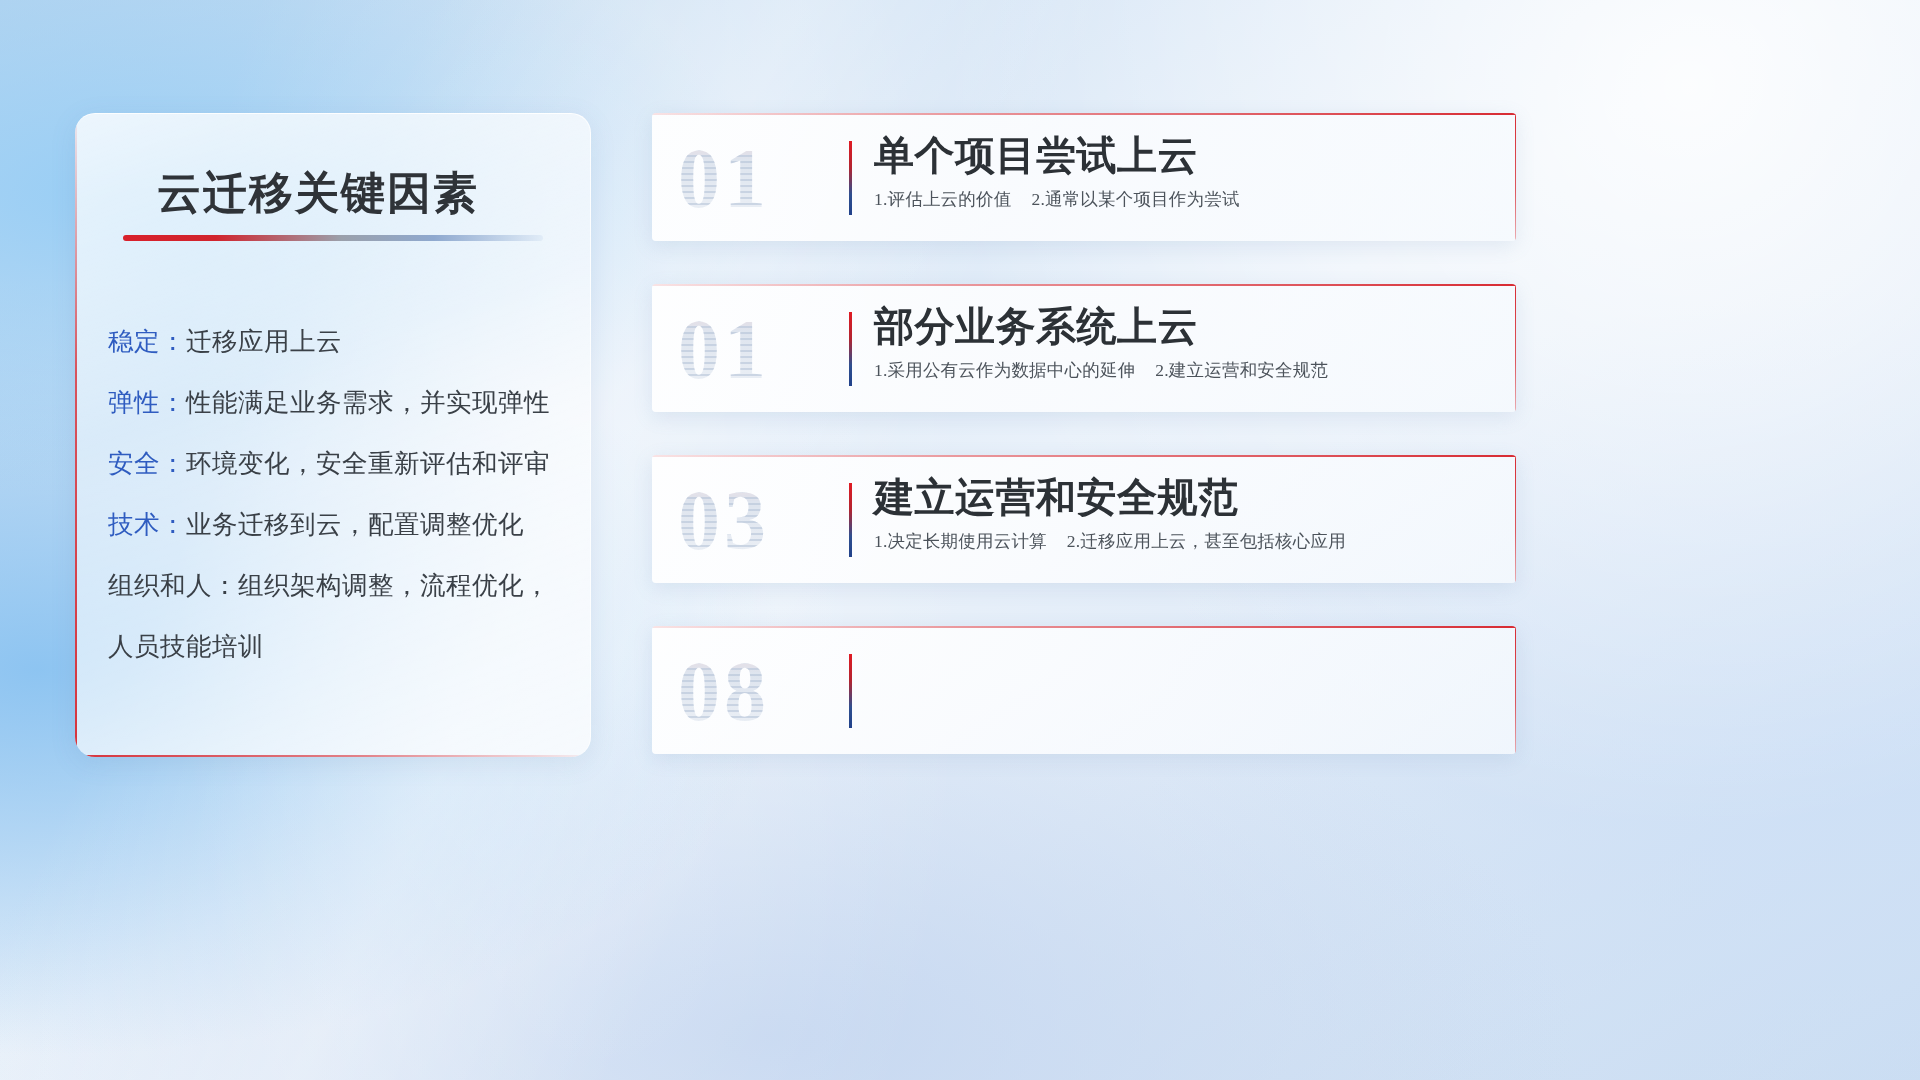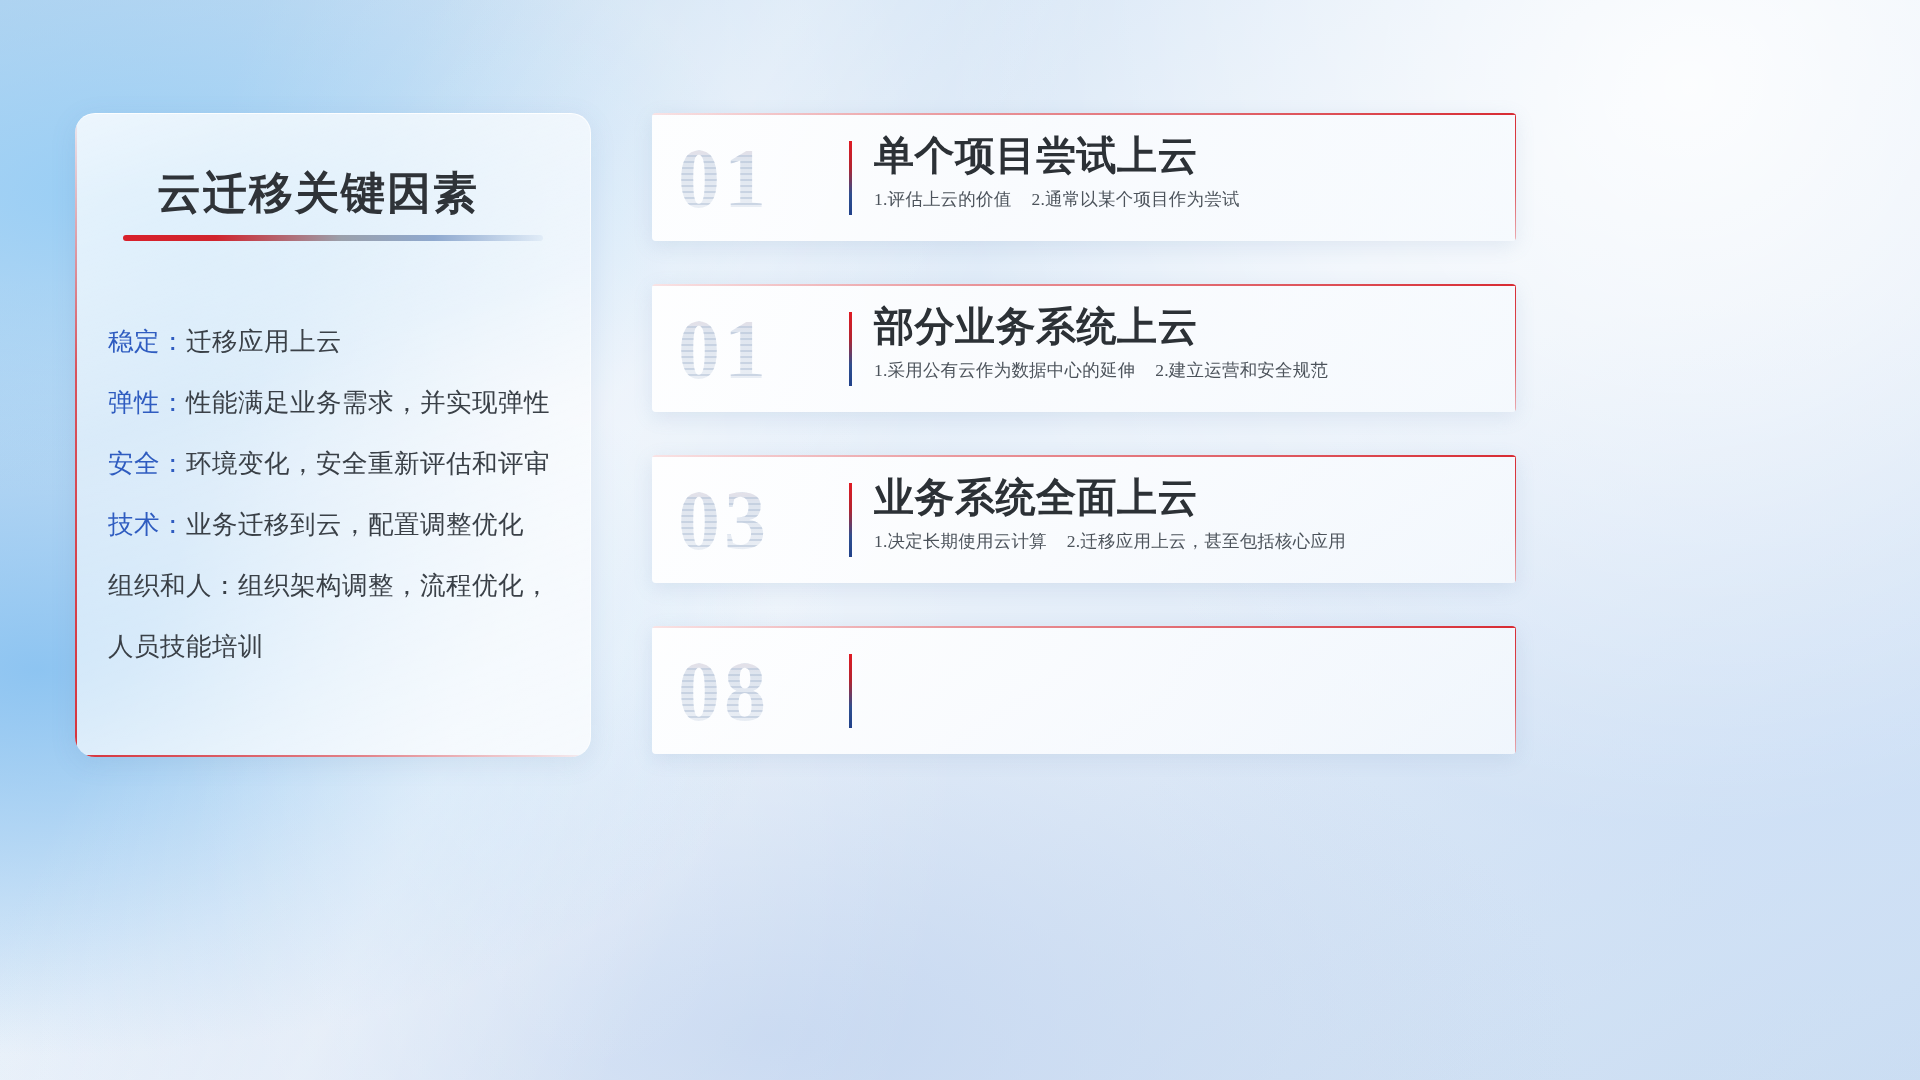--- a/index.html
+++ b/index.html
@@ -272,21 +272,21 @@
         <div class="card-desc">
           <span>1.采用公有云作为数据中心的延伸</span><span class="desc-gap"></span><span>2.建立运营和安全规范</span>
         </div>
       </div>
     </div>
 
     <div class="card">
       <div class="card-num">03</div>
       <div class="card-divider"></div>
       <div class="card-body">
-        <div class="card-title">业务系统全面上云</div>
+        <div class="card-title">建立运营和安全规范</div>
         <div class="card-desc">
           <span>1.决定长期使用云计算</span><span class="desc-gap"></span><span>2.迁移应用上云，甚至包括核心应用</span>
         </div>
       </div>
     </div>
 
     <div class="card">
       <div class="card-num">08</div>
       <div class="card-divider"></div>
     </div>

